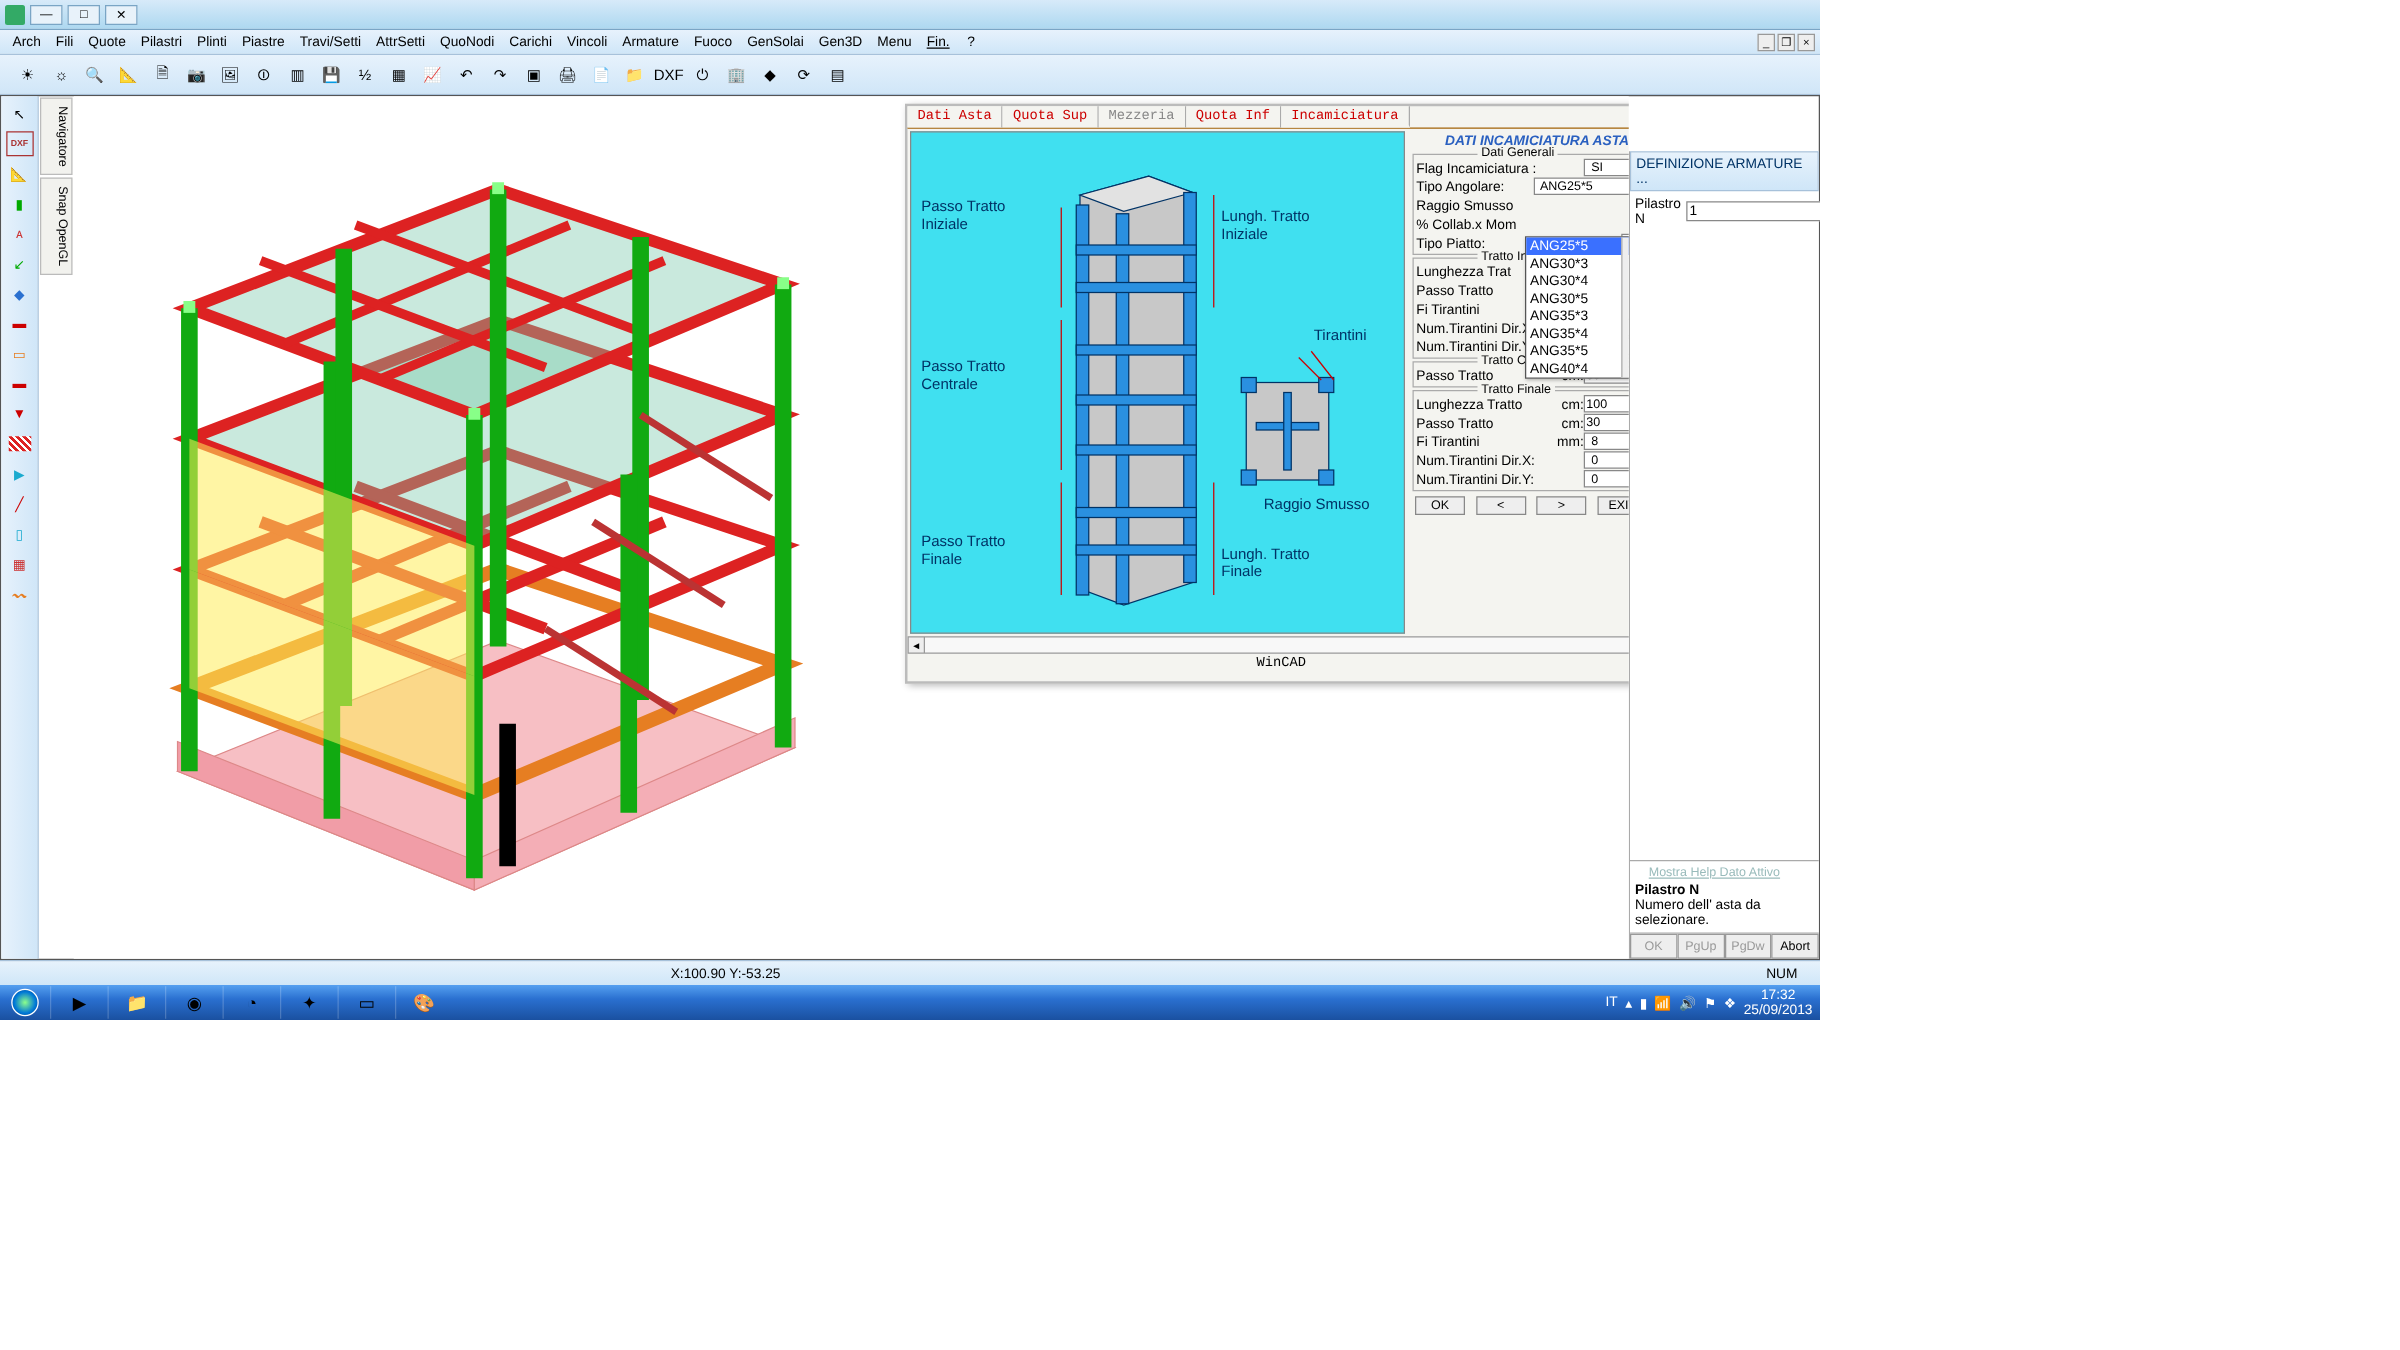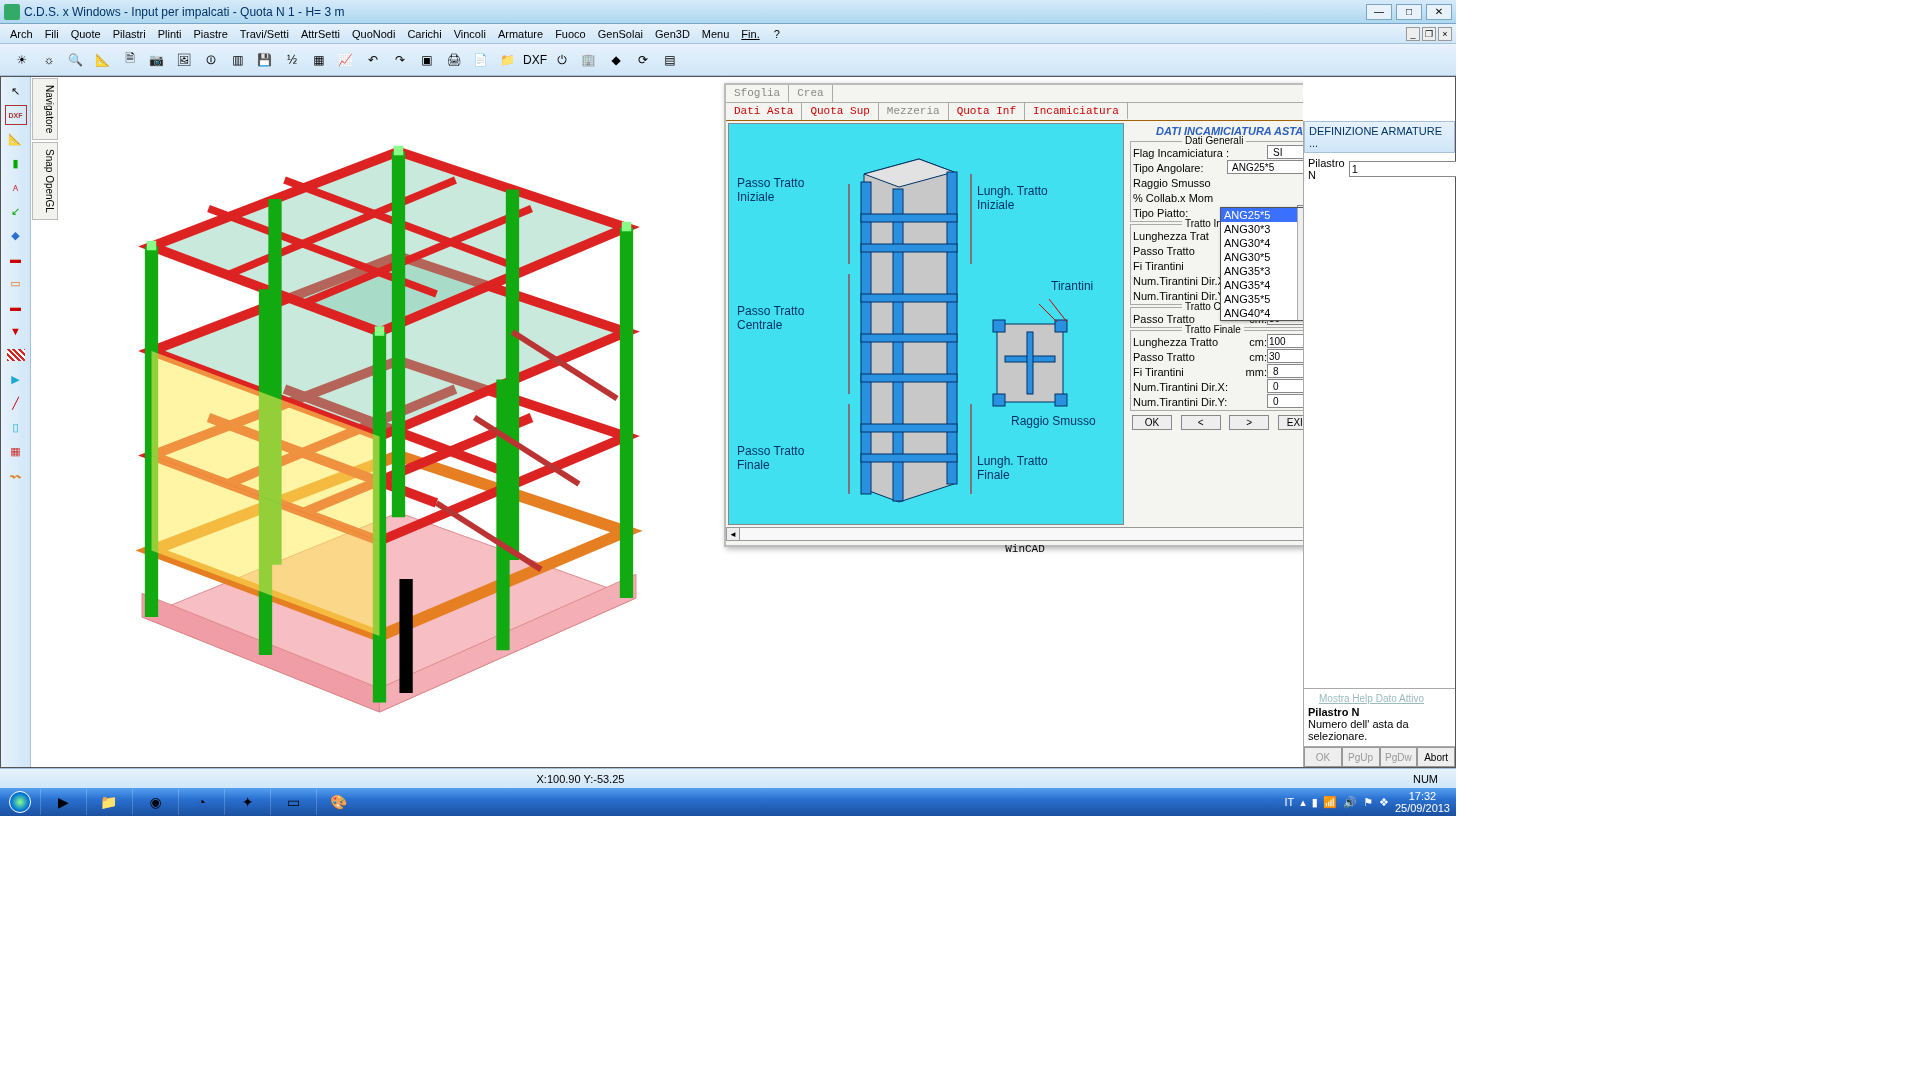--- a/index.html
+++ b/index.html
@@ -101,21 +101,20 @@
 .taskbar .start .orb { width:22px; height:22px; border-radius:50%; background:radial-gradient(#8cff8c,#0078d7 60%,#003a7a); border:1px solid #fff; }
 .taskbar .tb { width:46px; height:26px; border-left:1px solid rgba(255,255,255,.2); display:flex; align-items:center; justify-content:center; font-size:14px; cursor:pointer; }
 .taskbar .tray { margin-left:auto; color:#fff; display:flex; align-items:center; gap:6px; padding-right:6px; font-size:10px; }
 .taskbar .tray .clock { text-align:center; line-height:1.1; }
 </style>
 </head>
 <body>
 
 <div class="titlebar">
   <div class="ico"></div>
-  <div class="title">C.D.S. x Windows - Input per impalcati - Quota N 1 - H= 3 m</div>
   <div class="winbtns">
     <div>—</div>
     <div>□</div>
     <div>✕</div>
   </div>
 </div>
 
 <div class="menubar">
   <span id="m0">Arch</span>
   <span id="m1">Fili</span>
@@ -250,24 +249,20 @@
         </g>
 
         <line x1="328" y1="480" x2="328" y2="600" stroke="#000" stroke-width="14"></line>
 
         <polygon points="60,350 60,450 300,540 300,440" fill="rgba(255,236,90,0.55)"></polygon>
         <polygon points="60,240 60,350 300,440 300,330" fill="rgba(255,236,90,0.55)"></polygon>
       </svg>
     </div>
 
     <div class="panel">
-      <div class="tabs1">
-        <div class="tab inact">Sfoglia</div>
-        <div class="tab inact">Crea</div>
-      </div>
       <div class="tabs2">
         <div class="tab red">Dati Asta</div>
         <div class="tab red">Quota Sup</div>
         <div class="tab inact">Mezzeria</div>
         <div class="tab red">Quota Inf</div>
         <div class="tab red" style="border-bottom:2px solid #f4f4f0">Incamiciatura</div>
       </div>
       <div class="body">
         <div class="diagram">
           <svg width="396" height="394" style="position:absolute">

